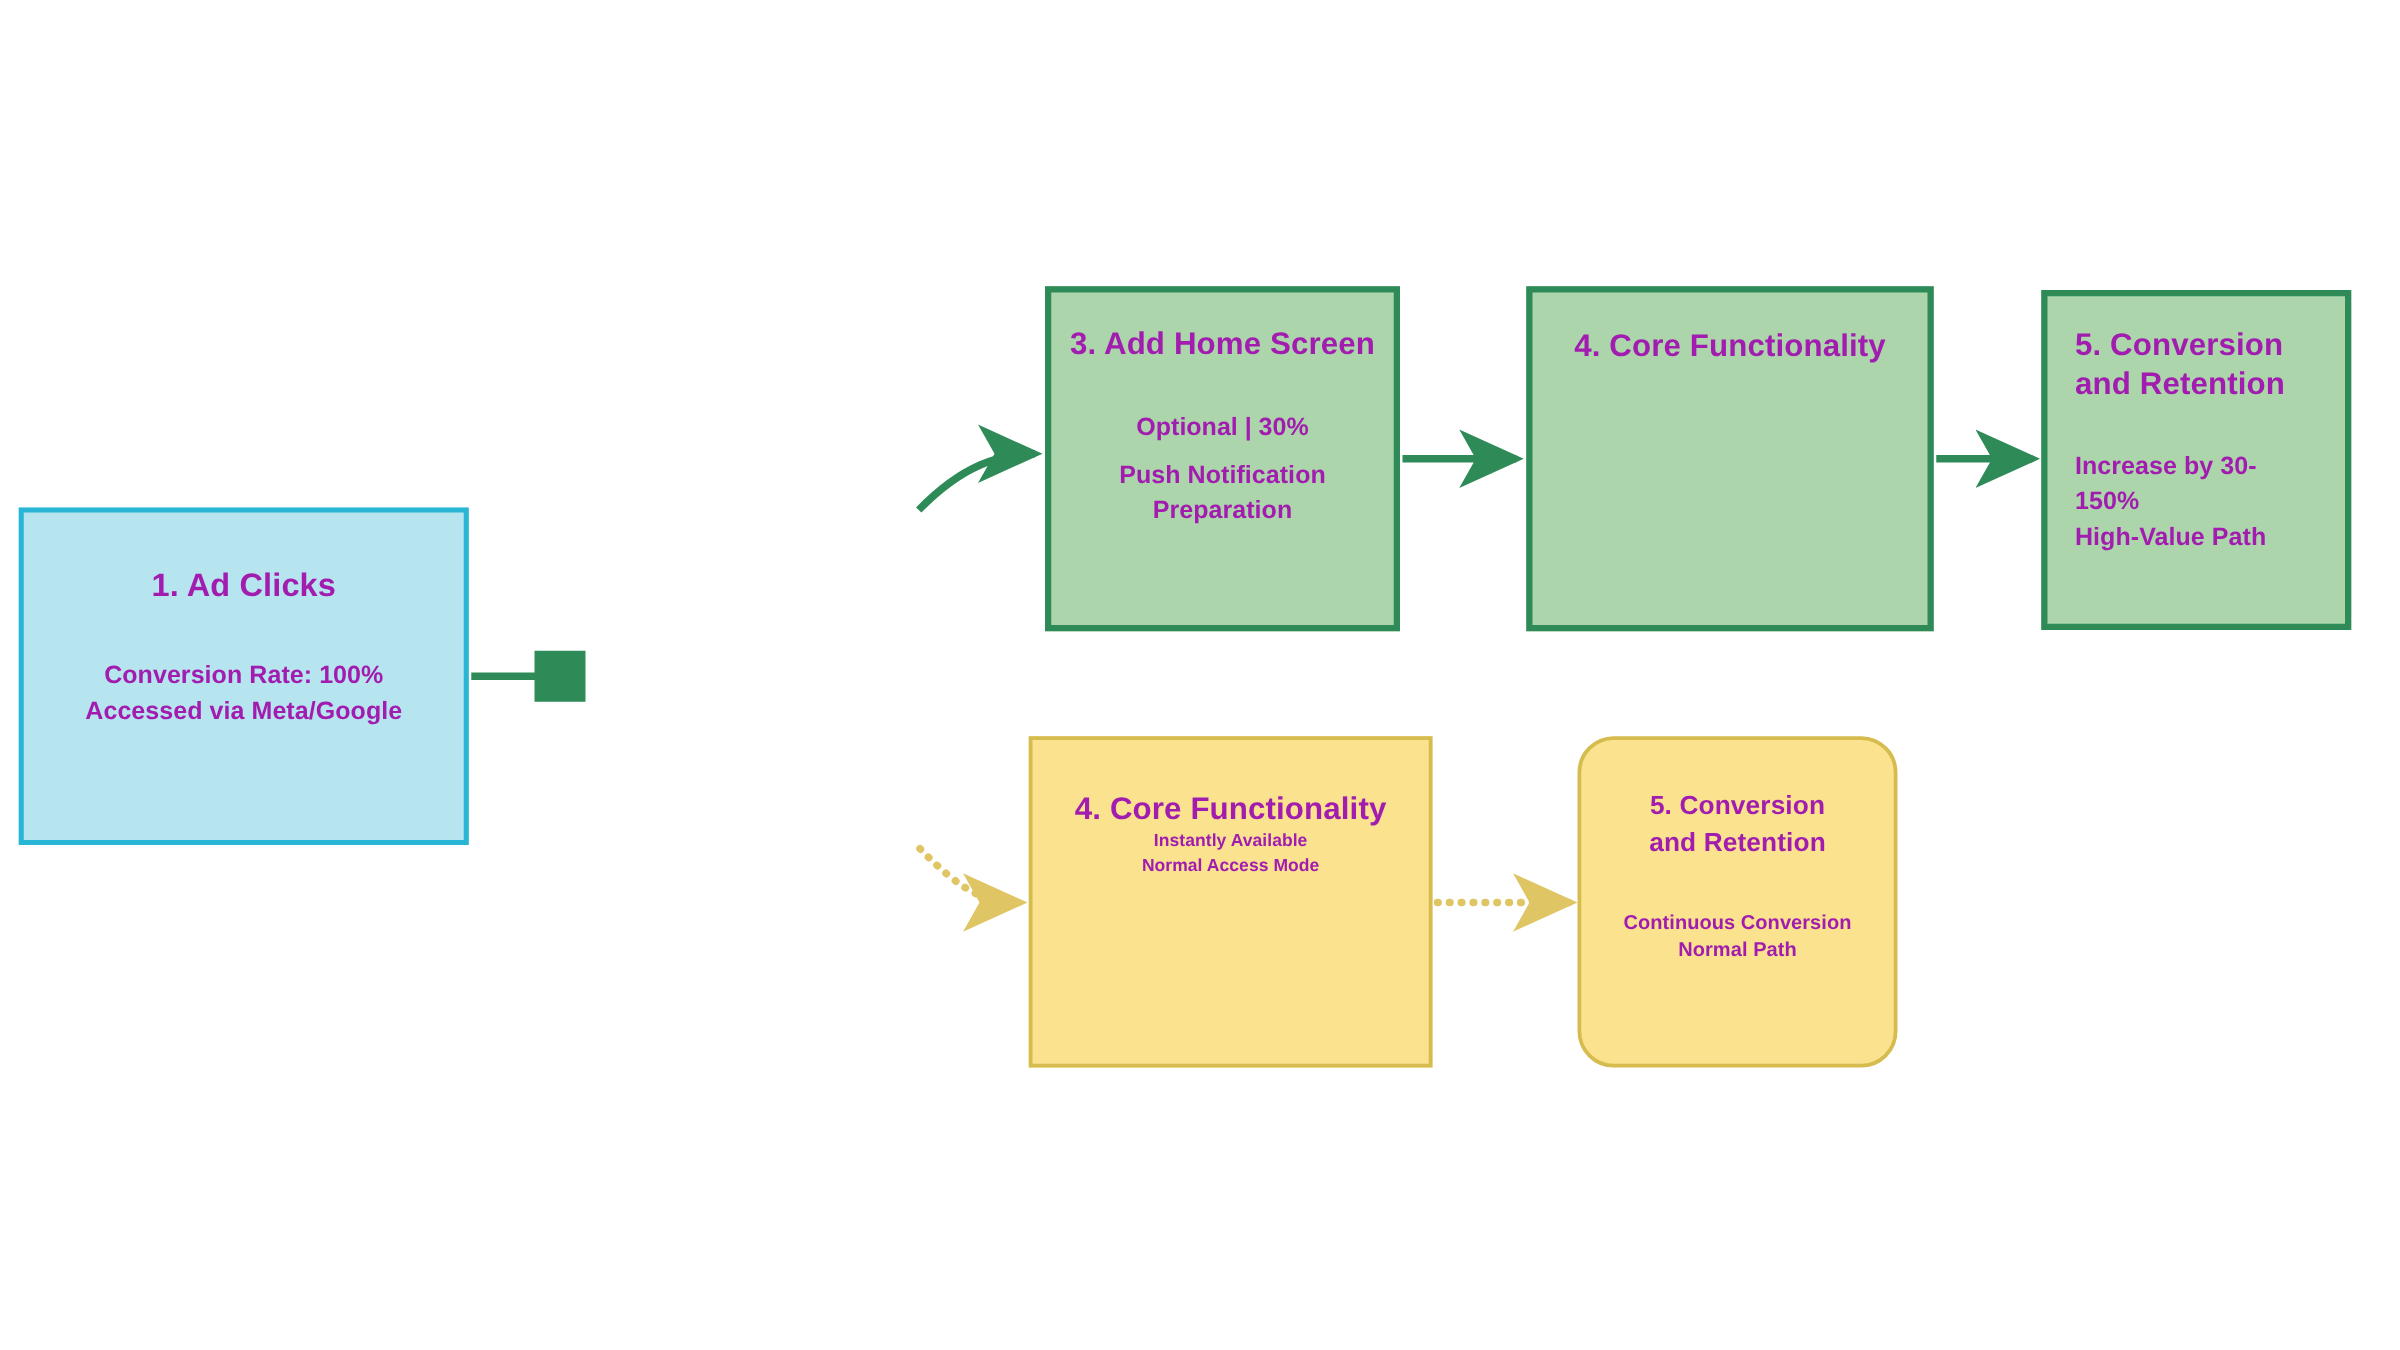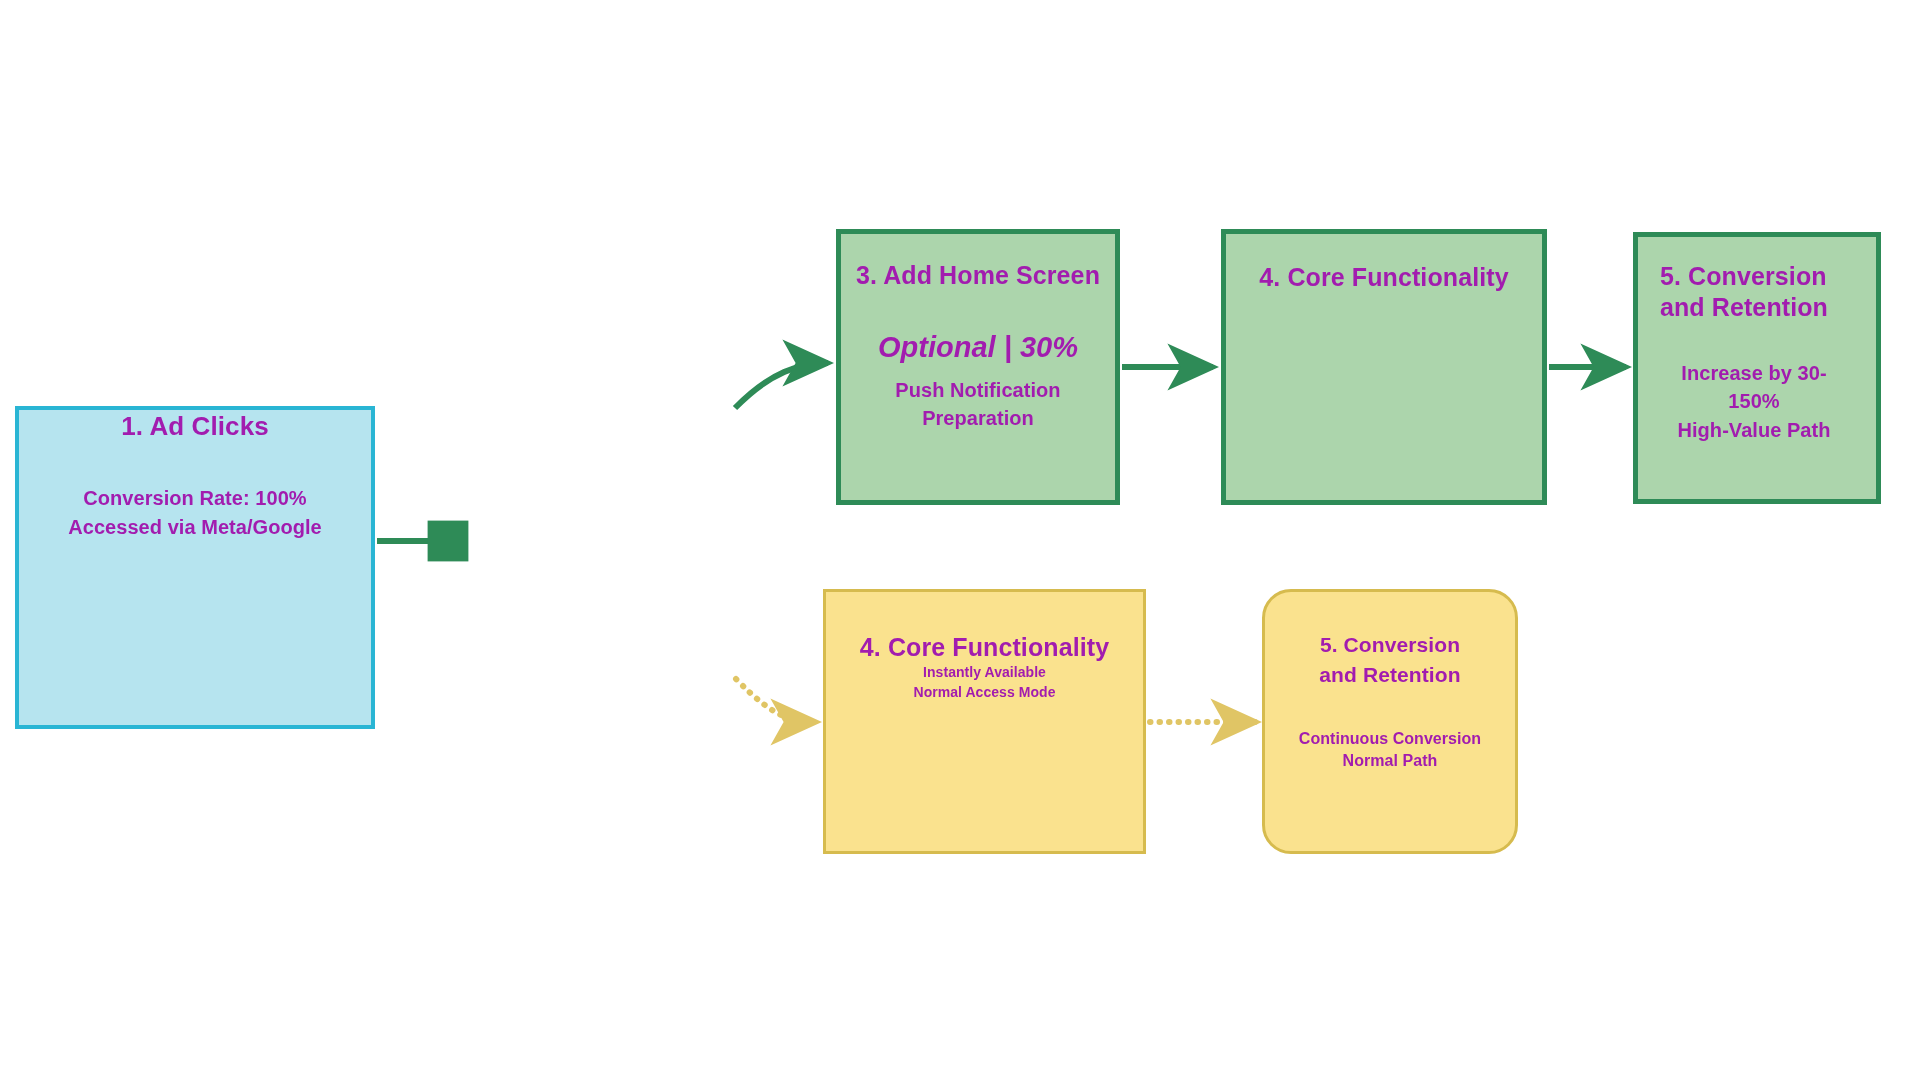--- a/index.html
+++ b/index.html
@@ -54,40 +54,41 @@
     border: 5px solid #2E8B57;
   }
   
   .node.yellow {
     background: #FAE28E;
     border: 3px solid #D6BB4E;
   }
 
   
   #node-ad-clicks {
-    left: 15px; top: 406px; width: 360px; height: 323px;
+    left: 15px; top: 406px; width: 360px; height: 270px;
+    padding-top: 42px;
   }
   #node-ad-clicks .title { font-size: 26px; }
   #node-ad-clicks .detail { font-size: 20px; margin-top: 42px; }
 
   
   #node-pwa-loading {
     left: 456px; top: 409px; width: 277px; height: 268px;
     padding-top: 44px;
   }
   #node-pwa-loading .title { font-size: 22px; }
   #node-pwa-loading .detail { font-size: 20px; margin-top: 42px; }
 
   
   #node-add-home-screen {
     left: 836px; top: 229px; width: 284px; height: 276px;
     padding-top: 26px;
   }
   #node-add-home-screen .title { font-size: 25px; }
-  #node-add-home-screen .detail-strong { font-size: 29px; font-weight: bold; margin-top: 40px; font-style: italic; }
+  #node-add-home-screen .detail-strong { font-size: 20px; font-weight: bold; margin-top: 40px; }
   #node-add-home-screen .detail { font-size: 20px; margin-top: 12px; }
 
   
   #node-core-green {
     left: 1221px; top: 229px; width: 326px; height: 276px;
     padding-top: 28px;
   }
   #node-core-green .title { font-size: 25px; }
   #node-core-green .detail { font-size: 20px; margin-top: 44px; }
 
@@ -96,21 +97,21 @@
     left: 1633px; top: 232px; width: 248px; height: 272px;
     padding-top: 24px;
     align-items: flex-start;
     text-align: left;
     padding-left: 22px;
     padding-right: 28px;
   }
   #node-conversion-green .title { font-size: 25px; }
   #node-conversion-green .detail {
     font-size: 20px; margin-top: 36px; width: 100%;
-    text-align: center;
+    text-align: left;
   }
 
   
   #node-core-yellow {
     left: 823px; top: 589px; width: 323px; height: 265px;
     padding-top: 40px;
   }
   #node-core-yellow .title { font-size: 25px; }
   #node-core-yellow .detail { font-size: 14px; }
 

